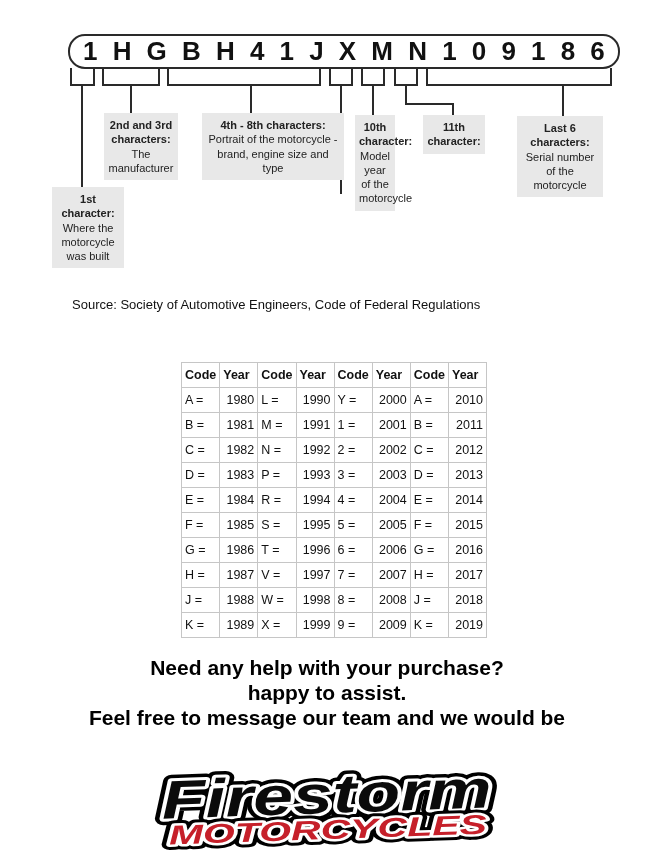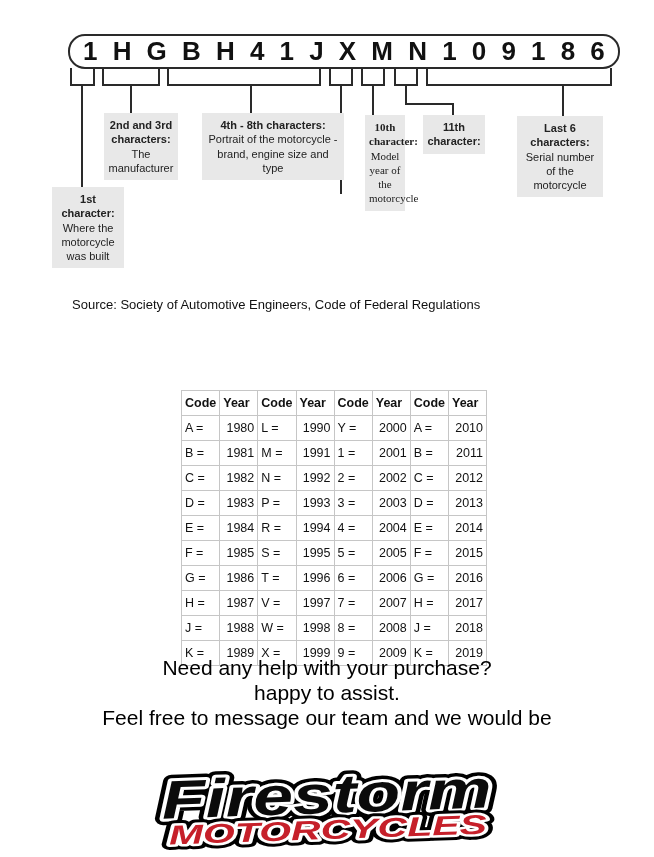--- a/index.html
+++ b/index.html
@@ -29,33 +29,33 @@
     text-align:center;font-size:11px;line-height:1.3;
     padding:5px 4px;box-sizing:border-box;
   }
   .note-box .title{font-weight:bold;}
 
   .source-note{
     position:absolute;left:72px;top:297px;font-size:13px;color:#111;
   }
 
   
-  .table-wrap{position:absolute;left:181px;top:362px;margin-top:28px;}
+  .table-wrap{position:absolute;left:181px;top:362px;}
   table.year-codes{border-collapse:collapse;font-size:12.5px;color:#111;background:#fff;}
   table.year-codes th, table.year-codes td{
     border:1px solid #c6c6c6;padding:5px 3px;white-space:nowrap;
   }
   table.year-codes th{font-weight:bold;text-align:left;width:31px;}
   td.code-cell{text-align:left;width:31px;}
   td.year-cell{text-align:right;width:31px;}
 
   
   .help-message{
     position:absolute;left:0;right:0;top:656px;text-align:center;
-    font-weight:normal;font-size:21px;line-height:1.18;color:#000;
+    font-weight:bold;font-size:21px;line-height:1.18;color:#000;
   }
 
   
   .logo-wrap{position:absolute;left:151px;top:760px;}
 </style>
 </head>
 <body>
 
 <div class="page">
 
@@ -102,21 +102,21 @@
     <div class="body">Where the motorcycle was built</div>
   </div>
   <div class="note-box" style="left:104px;top:113px;width:74px;">
     <div class="title">2nd and 3rd characters:</div>
     <div class="body">The manufacturer</div>
   </div>
   <div class="note-box" style="left:202px;top:113px;width:142px;">
     <div class="title">4th - 8th characters:</div>
     <div class="body">Portrait of the motorcycle - brand, engine size and type</div>
   </div>
-  <div class="note-box" style="left:365px;top:115px;width:40px;font-family:Liberation Serif, serif;">
+  <div class="note-box" style="left:355px;top:115px;width:40px;">
     <div class="title">10th character:</div>
     <div class="body">Model year of the motorcycle</div>
   </div>
   <div class="note-box" style="left:423px;top:115px;width:62px;">
     <div class="title">11th character:</div>
   </div>
   <div class="note-box" style="left:517px;top:116px;width:86px;">
     <div class="title">Last 6 characters:</div>
     <div class="body">Serial number of the motorcycle</div>
   </div>

